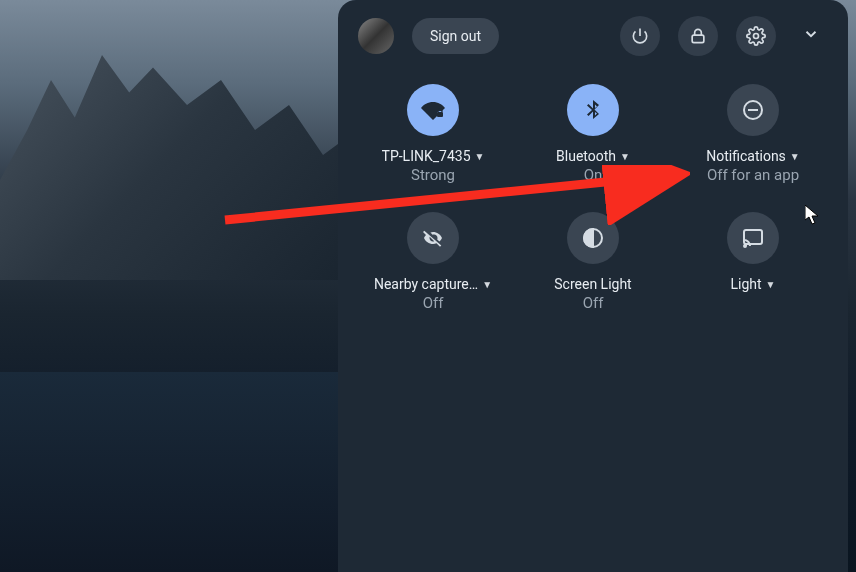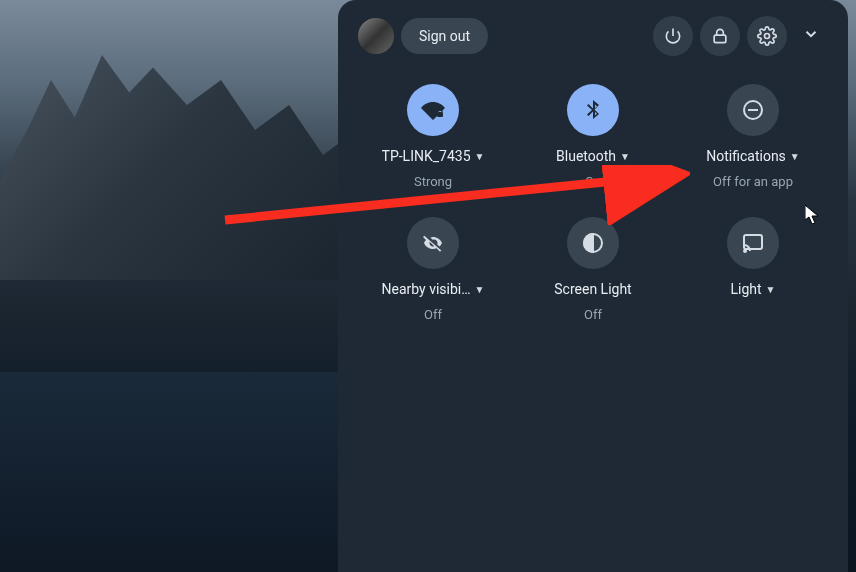--- a/index.html
+++ b/index.html
@@ -1,38 +1,38 @@
 <!DOCTYPE html>
 <html><head>
 <meta charset="utf-8">
 <style>
 *{margin:0;padding:0;box-sizing:border-box;font-family:Roboto,Arial,sans-serif}
 body{width:856px;height:572px;overflow:hidden;position:relative;background:#0a1520}
 .bg{position:absolute;inset:0;background:linear-gradient(to bottom,#7a8a9a 0%,#5a6b7b 15%,#2a3542 35%,#1a2530 55%,#0f1a28 75%,#0a1520 100%)}
 .mountain{position:absolute;top:30px;left:0;width:340px;height:250px;background:linear-gradient(135deg,#4a5560 0%,#2a3540 50%,#1a2530 100%);clip-path:polygon(0% 100%,0% 60%,8% 40%,15% 20%,22% 35%,30% 10%,38% 25%,45% 15%,55% 30%,65% 20%,75% 40%,85% 30%,95% 50%,100% 45%,100% 100%)}
 .water{position:absolute;bottom:0;left:0;width:340px;height:200px;background:linear-gradient(to bottom,#1a2a3a 0%,#0f1825 100%)}
 .panel{position:absolute;top:0;right:8px;width:510px;height:572px;background:#1e2935;border-radius:18px 18px 0 0;padding:16px 20px;color:#d5dce3}
-.hdr{display:flex;align-items:center;gap:7px;margin-bottom:28px}
+.hdr{display:flex;align-items:center;gap:18px;margin-bottom:28px}
 .avatar{width:36px;height:36px;border-radius:50%;background:linear-gradient(135deg,#888 0%,#333 50%,#666 100%);flex-shrink:0}
 .sign-out{background:#3a4552;color:#e8edf2;border:none;border-radius:22px;padding:10px 18px;font-size:14px;cursor:pointer}
 .hbtn{width:40px;height:40px;border-radius:50%;background:#323d4a;display:flex;align-items:center;justify-content:center;cursor:pointer;border:none;color:#d5dce3}
 .hbtn svg{width:20px;height:20px}
 .spacer{flex:1}
 .collapse{cursor:pointer;padding:8px}
 .grid{display:grid;grid-template-columns:repeat(3,1fr);gap:28px 10px}
 .tile{display:flex;flex-direction:column;align-items:center;text-align:left;cursor:pointer}
 .ticon{width:52px;height:52px;border-radius:50%;display:flex;align-items:center;justify-content:center;margin-bottom:12px}
 .ticon.on{background:#8ab3f7}
 .ticon.off{background:#3a4552}
 .ticon svg{width:24px;height:24px}
 .ticon.on svg{color:#1e2935}
 .ticon.off svg{color:#d5dce3}
 .tlabel{font-size:14px;color:#e8edf2;display:flex;align-items:center;justify-content:center;gap:4px;max-width:150px;white-space:nowrap;overflow:hidden;text-overflow:ellipsis}
 .tlabel.wrap{white-space:normal}
-.tsub{font-size:13px;color:#9aa5b1;margin-top:10px}
+.tsub{font-size:15px;color:#9aa5b1;margin-top:2px}
 .caret{font-size:10px;opacity:.9}
 .arrow{position:absolute;top:165px;left:220px;width:470px;height:60px;pointer-events:none;z-index:10}
 .cursor{position:absolute;top:205px;left:805px;z-index:11;pointer-events:none}
 </style>
 </head>
 <body>
 
 <div class="bg">
   <div class="mountain"></div>
   <div class="water"></div>
@@ -113,21 +113,21 @@
     </div>
 
 
     <div class="tile">
       <div class="ticon off">
         <svg viewBox="0 0 24 24" fill="currentColor">
             <path d="M12 6c4 0 7.5 2.5 9 6-0.6 1.4-1.5 2.6-2.6 3.6l-2.2-2.2c.2-.4.3-.9.3-1.4 0-2-1.6-3.5-3.5-3.5-.5 0-1 .1-1.4.3L9.4 6.6C10.2 6.2 11.1 6 12 6zM3.3 4.7L2 6l3 3C4 9.9 3.3 11 3 12c1.5 3.5 5 6 9 6 1.2 0 2.4-.2 3.5-.7l3.5 3.5 1.3-1.3L3.3 4.7zM12 15.5c-2 0-3.5-1.6-3.5-3.5 0-.4.1-.8.2-1.2l4.5 4.5c-.4.1-.8.2-1.2.2z"></path>
           </svg>
       </div>
       <div class="tlabel">
-          <span>Nearby visibi…</span>
+          <span>Nearby capture…</span>
           <span class="caret">▼</span>
         </div>
       <div class="tsub">Off</div>
     </div>
 
     <div class="tile">
       <div class="ticon off">
         <svg viewBox="0 0 24 24" fill="none" stroke="currentColor" stroke-width="2">
             <circle cx="12" cy="12" r="9"></circle>
             <path d="M12 3a9 9 0 0 0 0 18V3z" fill="currentColor"></path>

